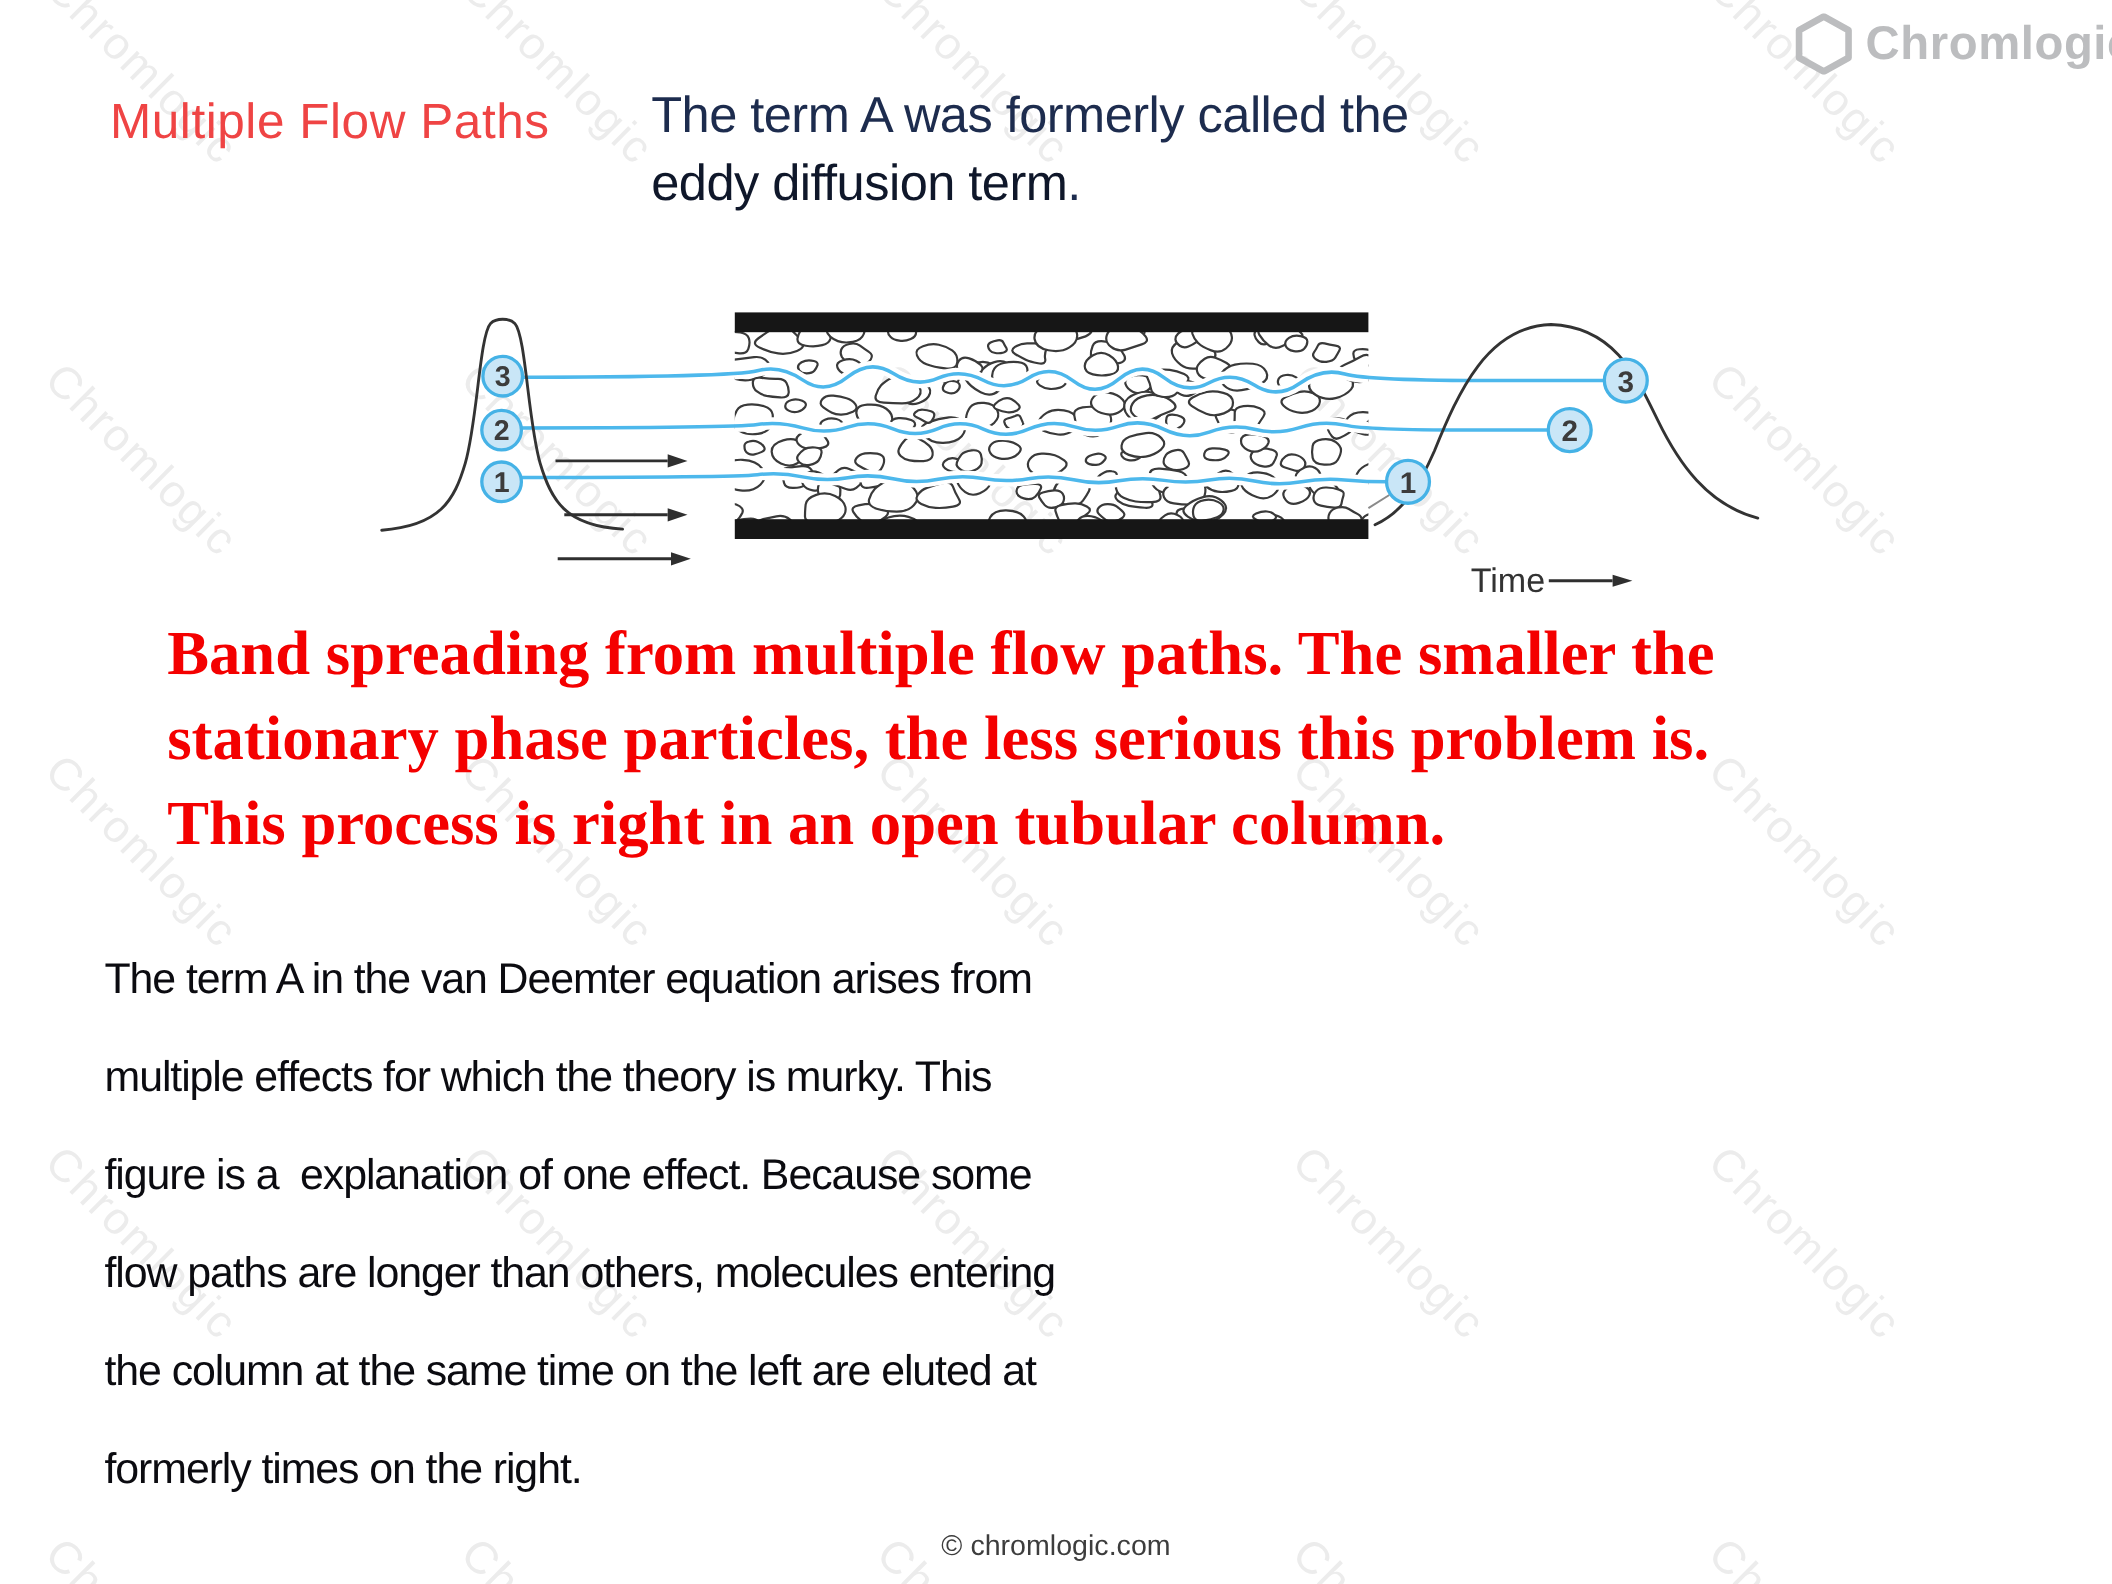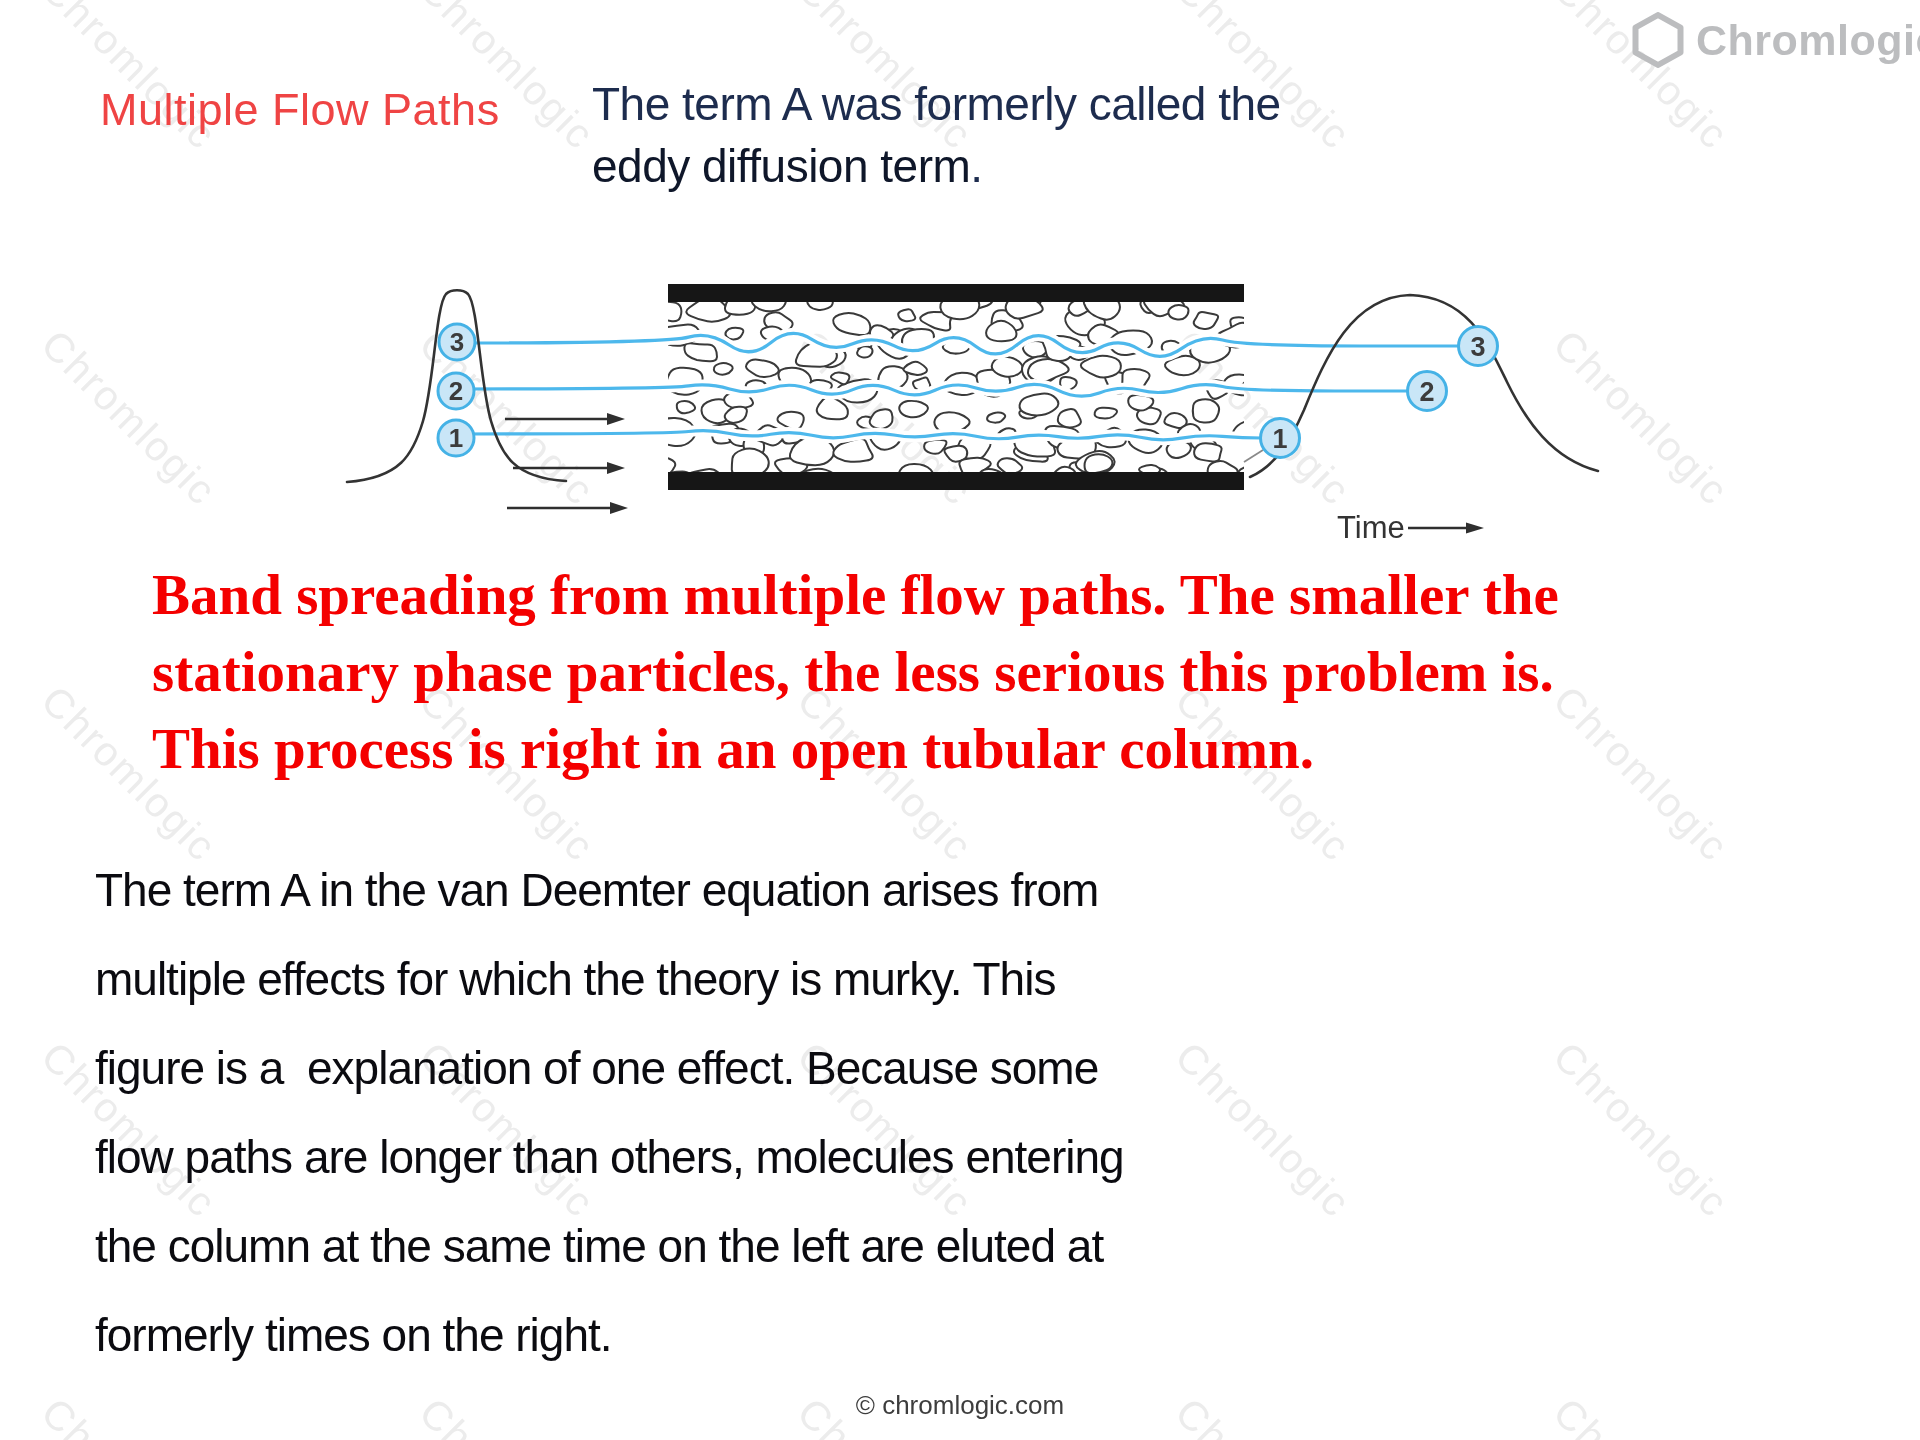--- a/index.html
+++ b/index.html
@@ -18,21 +18,21 @@
   
   .slide-title{position:absolute;left:100px;top:84px;font-size:45px;color:#ef4444;letter-spacing:0.5px;}
   .heading{position:absolute;left:592px;top:73px;font-size:46px;line-height:62px;color:#1d2c4e;letter-spacing:-0.5px;}
   .heading .red{color:#0f172a;}
 
   
   .caption{position:absolute;left:108px;top:556px;font-family:"Liberation Serif",serif;font-weight:bold;
            font-size:57px;line-height:77px;color:#f40000;white-space:nowrap;margin-left:44px;}
 
   
-  .body-par{position:absolute;left:95px;top:846px;font-size:46px;line-height:89px;color:#0b0b10;
+  .body-par{position:absolute;left:95px;top:846px;font-size:39px;line-height:89px;color:#0b0b10;
             letter-spacing:-1px;white-space:nowrap;}
 
   
   .footer{position:absolute;left:0;top:1390px;width:100%;text-align:center;font-size:26px;color:#3d3d3d;}
 
   
   #diagram{position:absolute;left:0;top:0;width:1920px;height:1440px;}
   #particles path{fill:#ffffff;stroke:#3a3a3a;stroke-width:2;stroke-linejoin:round;}
   .peak{fill:none;stroke:#333333;stroke-width:2.6;stroke-linecap:round;}
   .casing{fill:none;stroke:#ffffff;stroke-width:11;stroke-linecap:round;}

